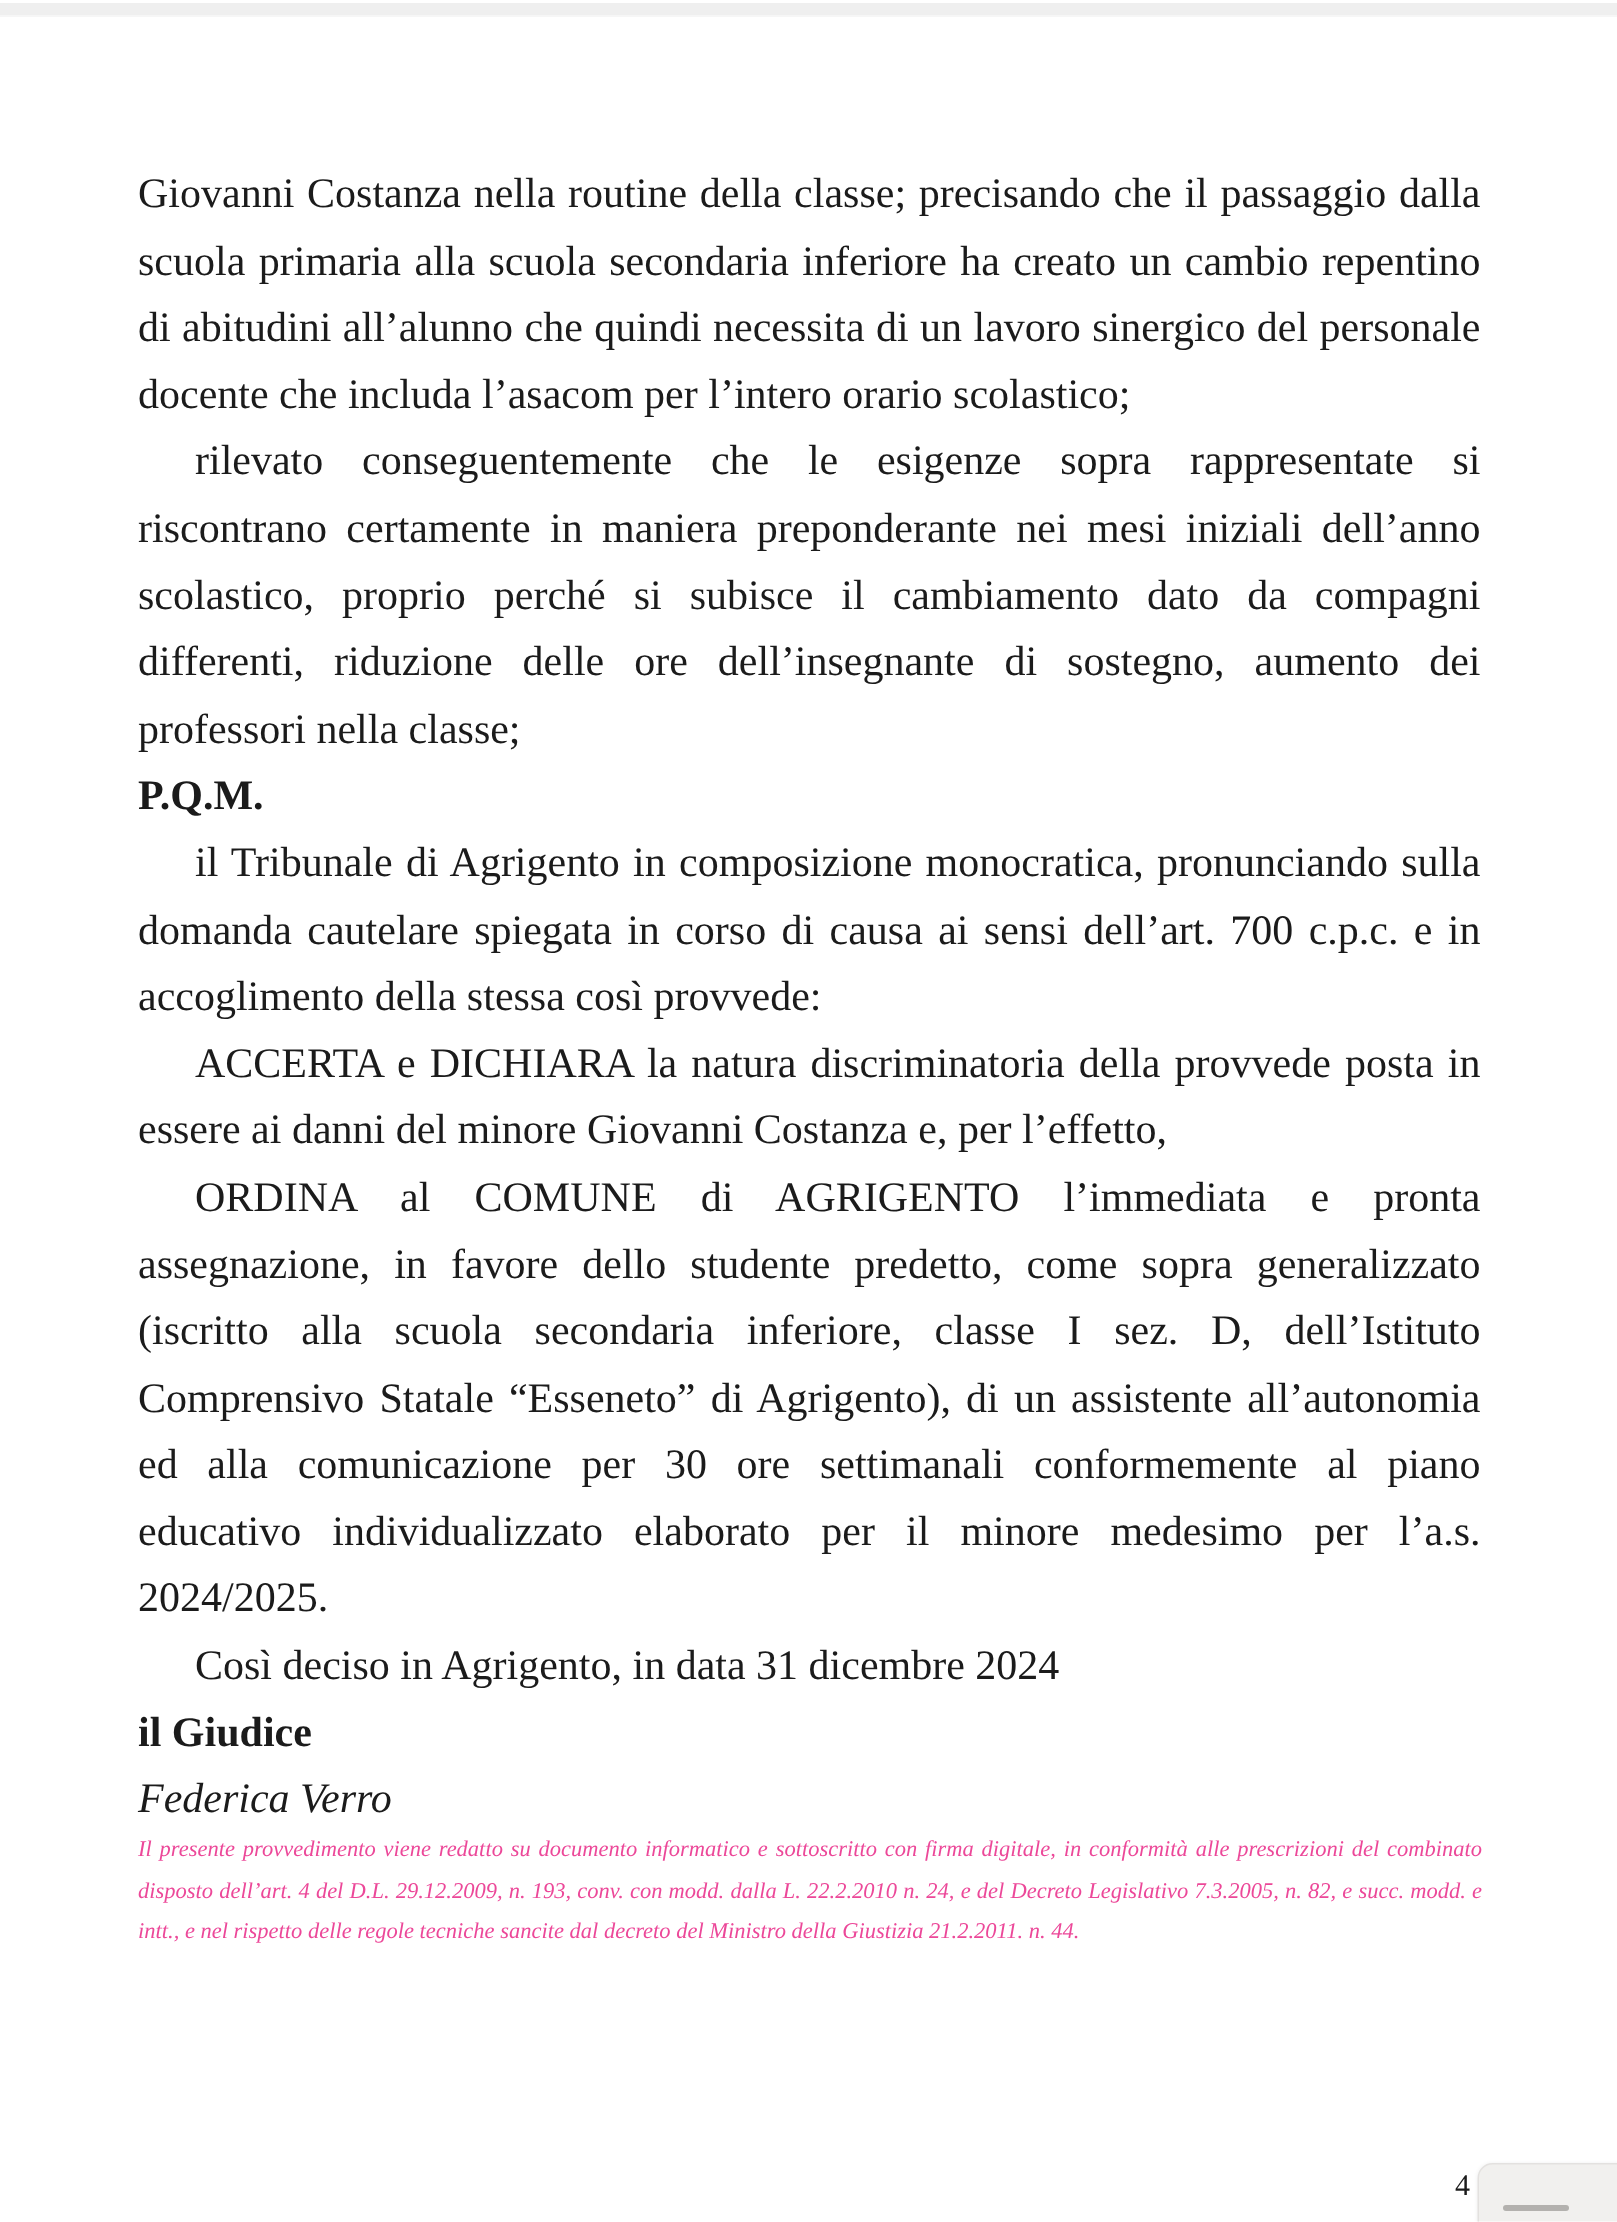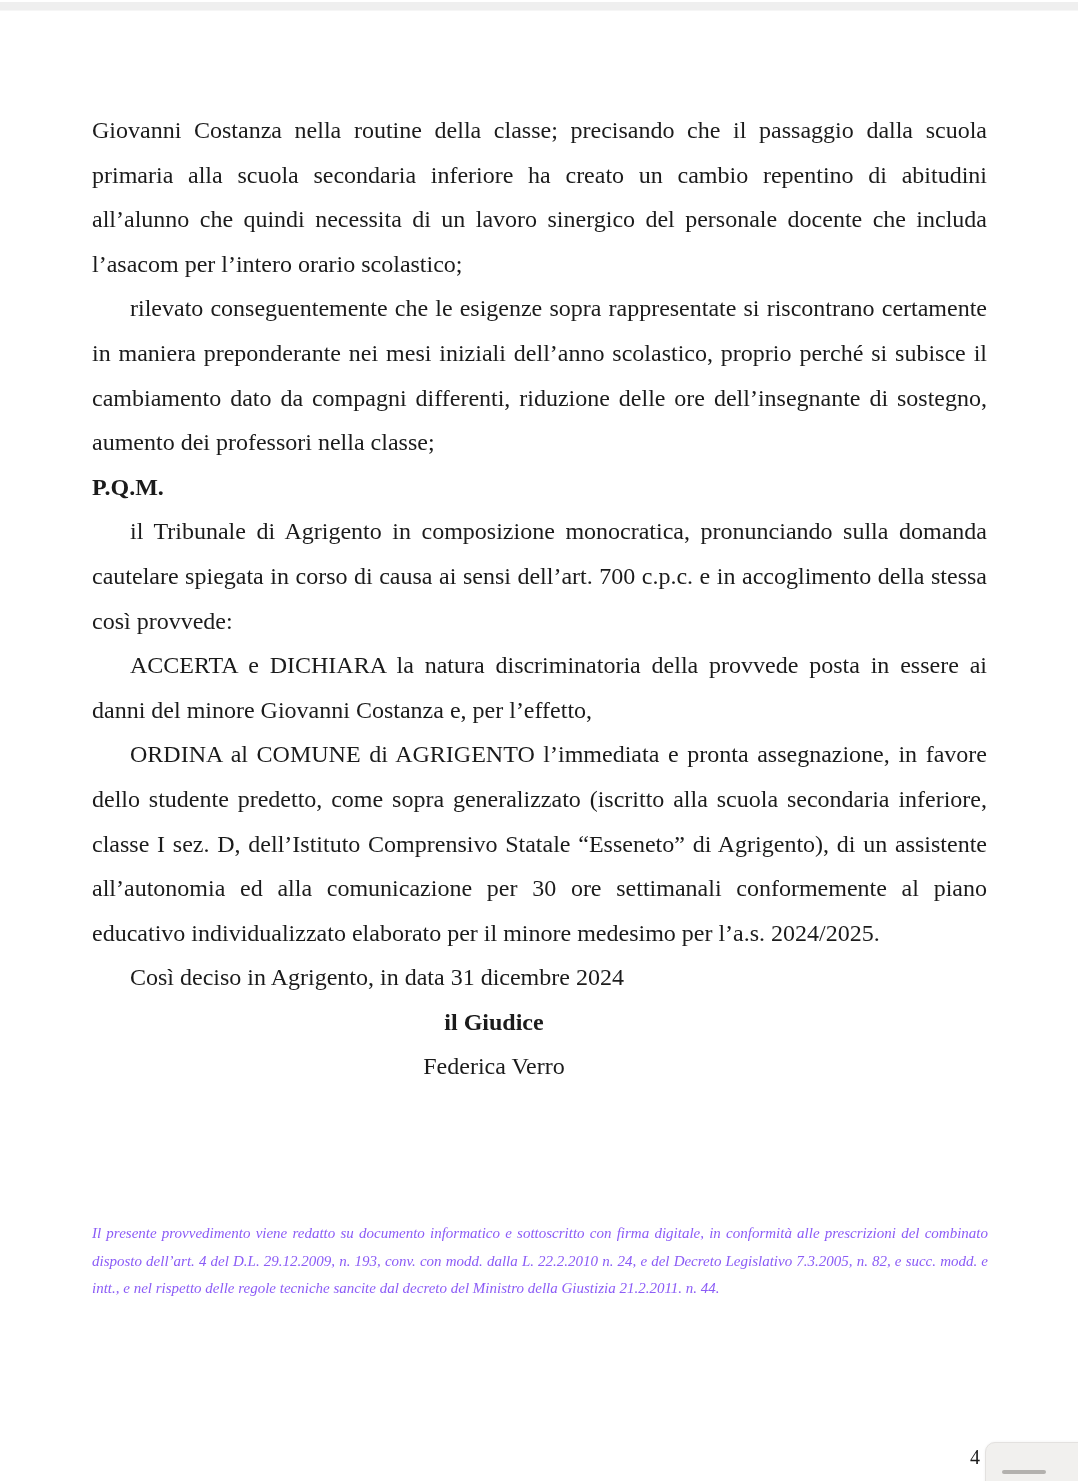--- a/index.html
+++ b/index.html
@@ -22,54 +22,55 @@
     width: 1078px;
     height: 8px;
     background: #efefef;
     border-bottom: 1px solid #f6f6f6;
   }
   .page-body {
     position: absolute;
     top: 108px;
     left: 92px;
     width: 895px;
-    font-size: 24px;
+    font-size: 28px;
     line-height: 44.6px;
     text-align: justify;
   }
   .page-body p {
     margin: 0;
     padding: 0;
   }
   .page-body p.indent {
     text-indent: 38px;
   }
   .pqm {
     text-align: left;
     font-weight: bold;
   }
   .signature-block {
-    text-align: center;
+    text-align: left;
     padding-right: 91px;
   }
   .signature-role {
     font-weight: bold;
   }
   .signature-name {
+    font-style: italic;
   }
   .footnote {
     position: absolute;
     top: 1220px;
     left: 92px;
     width: 896px;
     font-size: 15px;
     line-height: 27.5px;
     font-style: italic;
     text-align: justify;
-    color: #8b5cf6;
+    color: #ec4899;
   }
   .page-number {
     position: absolute;
     left: 970px;
     top: 1446px;
     font-size: 20px;
     color: #1b1b1b;
   }
   .scroll-widget {
     position: absolute;

